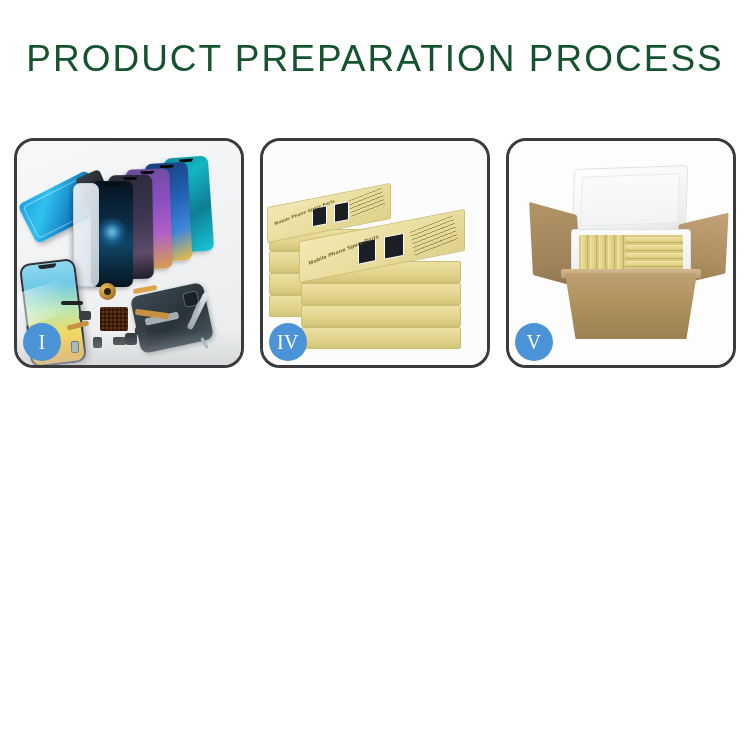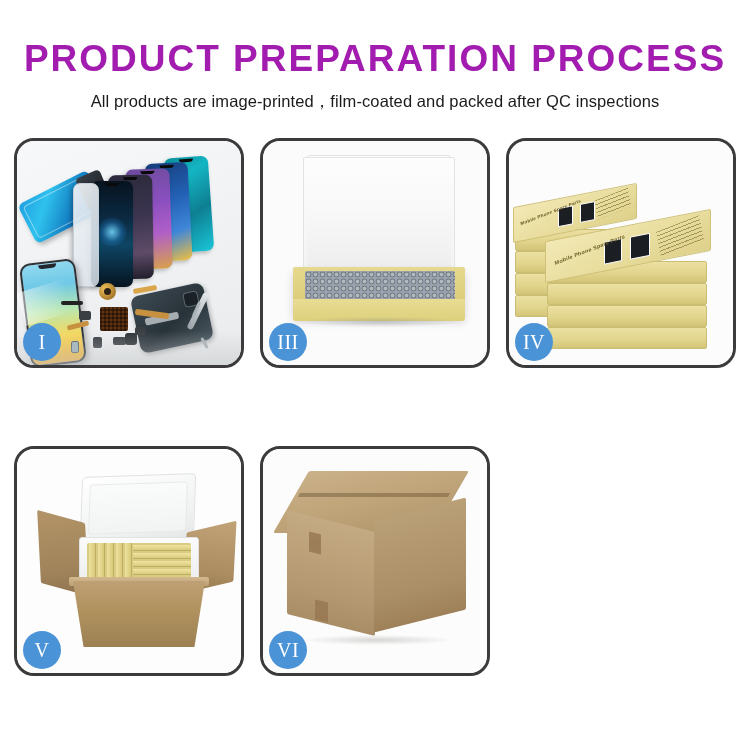--- a/index.html
+++ b/index.html
@@ -16,23 +16,23 @@
   
   #header {
     width: 750px;
     padding-top: 40px;
     text-align: center;
   }
 
   #page-title {
     font-family: "Liberation Sans", sans-serif;
     font-size: 37px;
-    font-weight: bold;
+    font-weight: normal;
     letter-spacing: 2.0px;
-    color: #a21caf;
+    color: #14532d;
     line-height: 1.05;
     white-space: nowrap;
   }
 
   #page-subtitle {
     font-family: "Liberation Sans", sans-serif;
     font-size: 16.5px;
     font-weight: normal;
     color: #1b1b1b;
     margin-top: 12px;
@@ -398,21 +398,20 @@
   .p6-shadow {
     position:absolute; left:40px; top:186px; width:150px; height:10px;
     background: radial-gradient(ellipse at center, rgba(120,115,105,.28), rgba(255,255,255,0) 72%);
   }
 </style>
 </head>
 <body>
 
 <div id="header">
   <div id="page-title">PRODUCT PREPARATION PROCESS</div>
-  <div id="page-subtitle">All products are image-printed，film-coated and packed after QC inspections</div>
 </div>
 
 <div id="panel-grid">
 
   <div class="panel">
     <div class="panel-photo">
       <div class="p1-bg"></div>
 
       <div class="p1-film">
         <div class="p1-film-in"></div>
@@ -461,33 +460,20 @@
       <div class="pt pt-tool"></div>
       <div class="pt pt-screw"></div>
       <div class="pt pt-screw2"></div>
 
       <div class="p1-shadowband"></div>
     </div>
     <div class="badge">I</div>
   </div>
 
 
-  <div class="panel">
-    <div class="panel-photo">
-      <div class="p3-bg"></div>
-      <div class="p3-lid-top"></div>
-      <div class="p3-lid"></div>
-      <div class="p3-foam"></div>
-      <div class="p3-tray"></div>
-      <div class="p3-bw"></div>
-      <div class="p3-tray-front"></div>
-      <div class="p3-shadow"></div>
-    </div>
-    <div class="badge">III</div>
-  </div>
 
   <div class="panel">
     <div class="panel-photo">
       <div class="p4-bg"></div>
 
       <div class="stackbox" style="left:6px;  top:88px;"></div>
       <div class="stackbox" style="left:6px;  top:110px;"></div>
       <div class="stackbox" style="left:6px;  top:132px;"></div>
       <div class="stackbox" style="left:6px;  top:154px;"></div>
 
@@ -536,27 +522,14 @@
         <div class="barh" style="top:18px;"></div>
         <div class="barh" style="top:26px;"></div>
       </div>
 
       <div class="p5-carton-rim"></div>
       <div class="p5-carton"></div>
     </div>
     <div class="badge">V</div>
   </div>
 
-  <div class="panel">
-    <div class="panel-photo">
-      <div class="p6-bg"></div>
-      <div class="p6-top"></div>
-      <div class="p6-topseam"></div>
-      <div class="p6-left"></div>
-      <div class="p6-right"></div>
-      <div class="p6-tape1"></div>
-      <div class="p6-tape2"></div>
-      <div class="p6-shadow"></div>
-    </div>
-    <div class="badge">VI</div>
-  </div>
 
 </div>
 
 </body></html>

